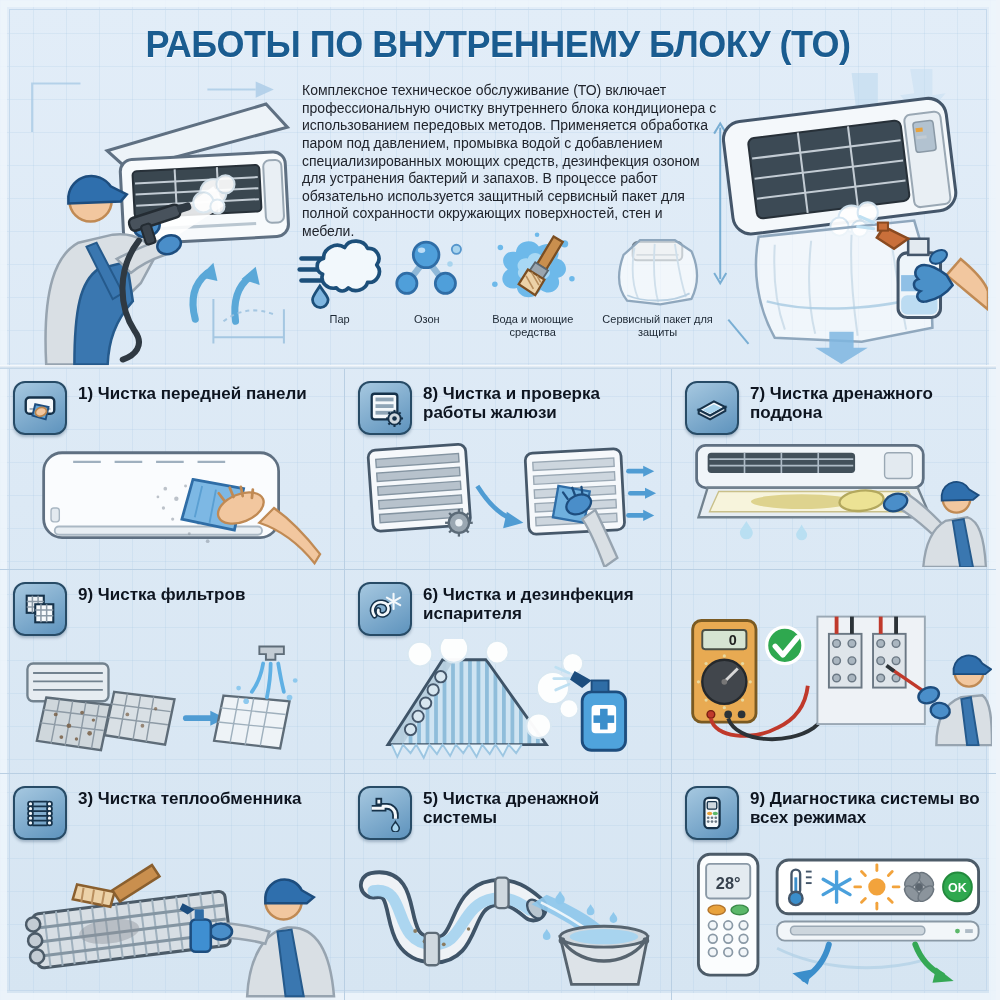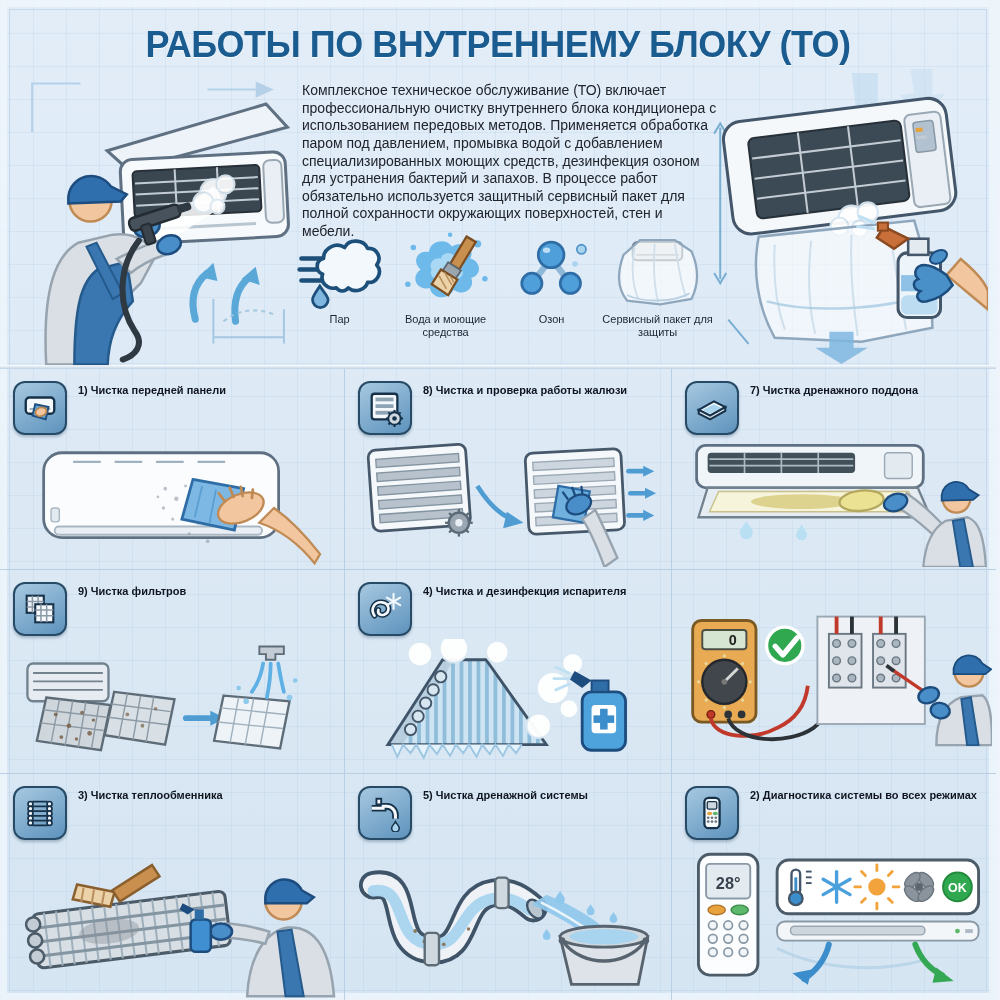--- a/index.html
+++ b/index.html
@@ -41,21 +41,21 @@
     display:flex; flex-direction:column;
     border-top:1.5px solid #b9cfe3; border-right:1.5px solid #b9cfe3; }
   .cell:nth-child(3n+1) { border-top:none; }
   .cell:nth-child(n+7)  { border-right:none; }
   .cell-head { display:flex; align-items:flex-start; gap:11px; }
   .tile { width:50px; height:50px; flex:0 0 50px; border-radius:12px;
     background:linear-gradient(150deg,#a6c8e0,#5e93bd);
     border:2.5px solid #274b66; box-shadow:0 2px 3px rgba(30,60,90,.3);
     display:flex; align-items:center; justify-content:center; }
   .tile svg { width:38px; height:38px; }
-  .step-label { font-weight:bold; font-size:11px; line-height:1.14; color:#0e1520; padding-top:3px; }
+  .step-label { font-weight:bold; font-size:17px; line-height:1.14; color:#0e1520; padding-top:3px; }
   .cell-illo { flex:1 1 auto; width:100%; margin-top:3px; min-height:0; }
   svg text { font-family:"Liberation Sans", sans-serif; }
 </style>
 </head>
 <body>
 
 <div class="poster">
   <div class="frame"></div>
 
   <div class="title">РАБОТЫ ПО ВНУТРЕННЕМУ БЛОКУ (ТО)</div>
@@ -183,57 +183,57 @@
         <g stroke="#1c4f7a" stroke-width="5" stroke-linecap="round">
           <line x1="6" y1="30" x2="30" y2="30"></line>
               <line x1="4" y1="42" x2="32" y2="42"></line>
               <line x1="6" y1="54" x2="30" y2="54"></line>
         </g>
         <path d="M44,62 C34,64 26,56 29,47 C21,44 21,32 30,30 C30,18 44,12 53,18 C58,8 74,9 78,19 C88,18 94,29 88,37 C95,45 88,57 78,56 C76,64 64,68 57,62 C53,67 47,66 44,62 Z" fill="#f2f8fc" stroke="#1c4f7a" stroke-width="4" stroke-linejoin="round"></path>
         <path d="M26,60 C21,68 18,71 18,75 a8.5,8.5 0 0 0 17,0 C35,71 31,68 26,60 Z" fill="#7fb6e0" stroke="#1c4f7a" stroke-width="3"></path>
       </svg>
         </div>
       <div class="legend-label">Пар</div>
+    </div>
+    <div class="legend-item">
+      <div class="lg-icon">
+          <svg viewBox="0 0 95 85">
+        <g stroke="#8fb8d8" stroke-width="7" stroke-linecap="round">
+          <line x1="47" y1="30" x2="27" y2="56"></line>
+              <line x1="47" y1="30" x2="67" y2="56"></line>
+        </g>
+        <circle cx="47" cy="26" r="14" fill="#4f9fda" stroke="#2f6da6" stroke-width="3"></circle>
+        <ellipse cx="42" cy="21" rx="4" ry="3" fill="#cfe8fa" opacity=".85"></ellipse>
+        <circle cx="26" cy="57" r="11" fill="#4f9fda" stroke="#2f6da6" stroke-width="3"></circle>
+        <circle cx="68" cy="57" r="11" fill="#4f9fda" stroke="#2f6da6" stroke-width="3"></circle>
+        <circle cx="80" cy="20" r="5" fill="#a8d4ee" stroke="#5696cc" stroke-width="2"></circle>
+        <circle cx="73" cy="36" r="3" fill="#a8d4ee"></circle>
+      </svg>
+        </div>
+      <div class="legend-label">Озон</div>
     </div>
     <div class="legend-item">
       <div class="lg-icon">
           <svg viewBox="0 0 110 85">
         <path d="M28,42 C18,34 24,20 37,23 C38,10 56,7 62,17 C74,9 88,19 82,30 C94,33 95,48 83,51 C88,63 74,72 64,64 C58,76 40,74 38,62 C24,66 16,50 28,42 Z" fill="#6db9ea"></path>
         <path d="M40,42 C36,36 42,28 50,30 C52,22 64,22 66,30 C74,28 78,36 72,41 C77,46 72,54 64,52 C62,58 50,58 48,52 C42,54 37,47 40,42 Z" fill="#a8d8f4"></path>
         <g fill="#6db9ea">
               <circle cx="20" cy="18" r="3"></circle>
               <circle cx="90" cy="14" r="4"></circle>
               <circle cx="98" cy="52" r="3"></circle>
               <circle cx="14" cy="58" r="3"></circle>
               <circle cx="60" cy="4" r="2.5"></circle>
             </g>
         <polygon points="78,6 88,12 70,42 60,36" fill="#c98f4e" stroke="#7a4e22" stroke-width="2.5"></polygon>
         <polygon points="58,34 72,43 66,52 52,43" fill="#9aa5ae" stroke="#5b6770" stroke-width="2"></polygon>
         <polygon points="50,42 68,53 58,70 40,58" fill="#ecd2a8" stroke="#7a4e22" stroke-width="2.5"></polygon>
         <path d="M48,49 L56,63 M54,45 L62,59 M60,49 L64,56" stroke="#b98f5e" stroke-width="1.8"></path>
       </svg>
         </div>
       <div class="legend-label">Вода и моющие средства</div>
-    </div>
-    <div class="legend-item">
-      <div class="lg-icon">
-          <svg viewBox="0 0 95 85">
-        <g stroke="#8fb8d8" stroke-width="7" stroke-linecap="round">
-          <line x1="47" y1="30" x2="27" y2="56"></line>
-              <line x1="47" y1="30" x2="67" y2="56"></line>
-        </g>
-        <circle cx="47" cy="26" r="14" fill="#4f9fda" stroke="#2f6da6" stroke-width="3"></circle>
-        <ellipse cx="42" cy="21" rx="4" ry="3" fill="#cfe8fa" opacity=".85"></ellipse>
-        <circle cx="26" cy="57" r="11" fill="#4f9fda" stroke="#2f6da6" stroke-width="3"></circle>
-        <circle cx="68" cy="57" r="11" fill="#4f9fda" stroke="#2f6da6" stroke-width="3"></circle>
-        <circle cx="80" cy="20" r="5" fill="#a8d4ee" stroke="#5696cc" stroke-width="2"></circle>
-        <circle cx="73" cy="36" r="3" fill="#a8d4ee"></circle>
-      </svg>
-        </div>
-      <div class="legend-label">Озон</div>
     </div>
     <div class="legend-item">
       <div class="lg-icon">
           <svg viewBox="0 0 110 85">
         <rect x="28" y="12" width="54" height="20" rx="5" fill="#d7dee4" stroke="#72828f" stroke-width="2.2"></rect>
         <line x1="32" y1="26" x2="78" y2="26" stroke="#9aa8b4" stroke-width="2"></line>
         <path d="M18,26 C10,48 12,64 22,76 L58,80 92,74 C100,58 100,40 92,22 L74,10 36,10 Z" fill="#ffffff" opacity=".6"></path>
         <path d="M18,26 C10,48 12,64 22,76 L58,80 92,74 C100,58 100,40 92,22 L74,10 36,10 Z" fill="none" stroke="#8fa7bd" stroke-width="2.5"></path>
         <path d="M30,18 C26,42 28,60 34,74 M52,14 C50,44 52,64 56,78 M74,14 C78,42 82,60 86,72" stroke="#cfdfeb" stroke-width="2" fill="none"></path>
         <path d="M22,70 C40,78 72,78 90,68" stroke="#b9d0e2" stroke-width="2" fill="none"></path>
@@ -483,21 +483,21 @@
           <svg viewBox="0 0 40 40">
             <path d="M9,27 C4,20 9,12 17,13 C25,14 26,23 19,26 C15,27 12,25 13,21" fill="none" stroke="#16324a" stroke-width="6" stroke-linecap="round"></path>
             <path d="M9,27 C4,20 9,12 17,13 C25,14 26,23 19,26 C15,27 12,25 13,21" fill="none" stroke="#f4f8fb" stroke-width="2.8" stroke-linecap="round"></path>
             <g stroke="#f4f8fb" stroke-width="2.2" stroke-linecap="round">
               <line x1="29" y1="4" x2="29" y2="20"></line>
                 <line x1="22" y1="8" x2="36" y2="16"></line>
                 <line x1="22" y1="16" x2="36" y2="8"></line>
             </g>
           </svg>
         </div>
-        <div class="step-label">4) Чистка и дезинфекция испарителя</div>
+        <div class="step-label">6) Чистка и дезинфекция испарителя</div>
       </div>
       <svg class="cell-illo" viewBox="0 0 320 140">
         <defs>
             <clipPath id="c5clip">
               <polygon points="30,112 88,22 134,22 198,112"></polygon>
             </clipPath>
           </defs>
         <polygon points="30,112 88,22 134,22 198,112" fill="#cfe4f2"></polygon>
         <g clip-path="url(#c5clip)" stroke="#8fbdda" stroke-width="4">
           <path d="M36,16 V118 M45,16 V118 M54,16 V118 M63,16 V118 M72,16 V118 M81,16 V118 M90,16 V118 M99,16 V118 M108,16 V118 M117,16 V118 M126,16 V118 M135,16 V118 M144,16 V118 M153,16 V118 M162,16 V118 M171,16 V118 M180,16 V118 M189,16 V118"></path>
@@ -690,21 +690,21 @@
             <g fill="#6b7884">
               <circle cx="16" cy="25" r="1.4"></circle>
                 <circle cx="20" cy="25" r="1.4"></circle>
                 <circle cx="24" cy="25" r="1.4"></circle>
               <circle cx="16" cy="29" r="1.4"></circle>
                 <circle cx="20" cy="29" r="1.4"></circle>
                 <circle cx="24" cy="29" r="1.4"></circle>
             </g>
           </svg>
         </div>
-        <div class="step-label">2) Диагностика системы во всех режимах</div>
+        <div class="step-label">9) Диагностика системы во всех режимах</div>
       </div>
       <svg class="cell-illo" viewBox="0 0 320 150">
         <g>
           <rect x="14" y="6" width="62" height="126" rx="12" fill="#fbfdfe" stroke="#4c5b68" stroke-width="3"></rect>
           <rect x="22" y="16" width="46" height="36" rx="4" fill="#e4ebf0" stroke="#8a99a6" stroke-width="2"></rect>
           <text x="45" y="42" text-anchor="middle" font-size="17" font-weight="bold" fill="#37424e">28°</text>
           <ellipse cx="33" cy="64" rx="9" ry="5" fill="#e8a23c" stroke="#b3742a" stroke-width="1.5"></ellipse>
           <ellipse cx="57" cy="64" rx="9" ry="5" fill="#5cb86a" stroke="#3a8a48" stroke-width="1.5"></ellipse>
           <g fill="#f2f6f9" stroke="#8a99a6" stroke-width="1.8">
             <circle cx="29" cy="80" r="4.5"></circle>

